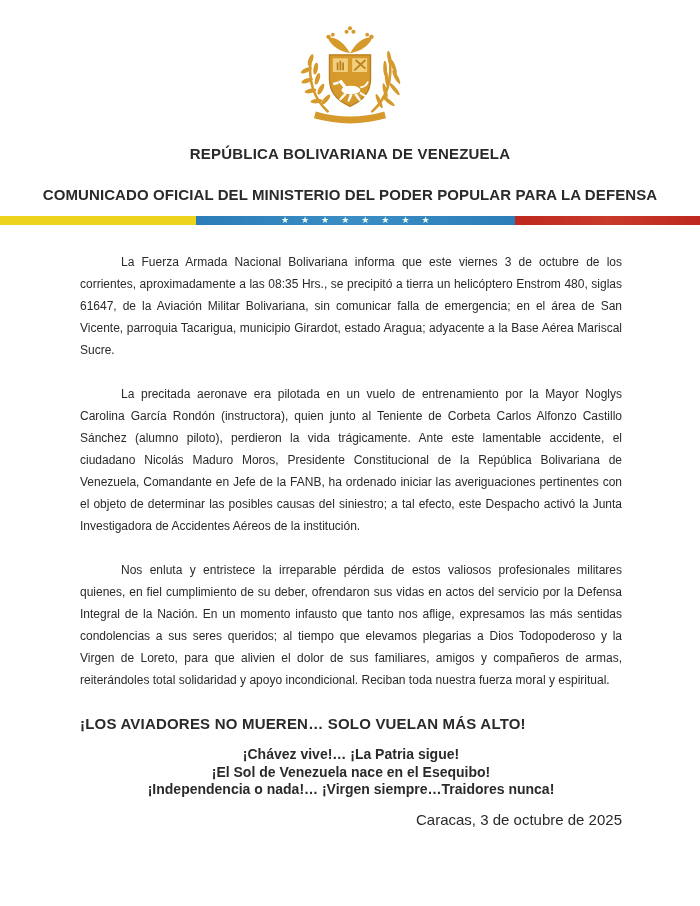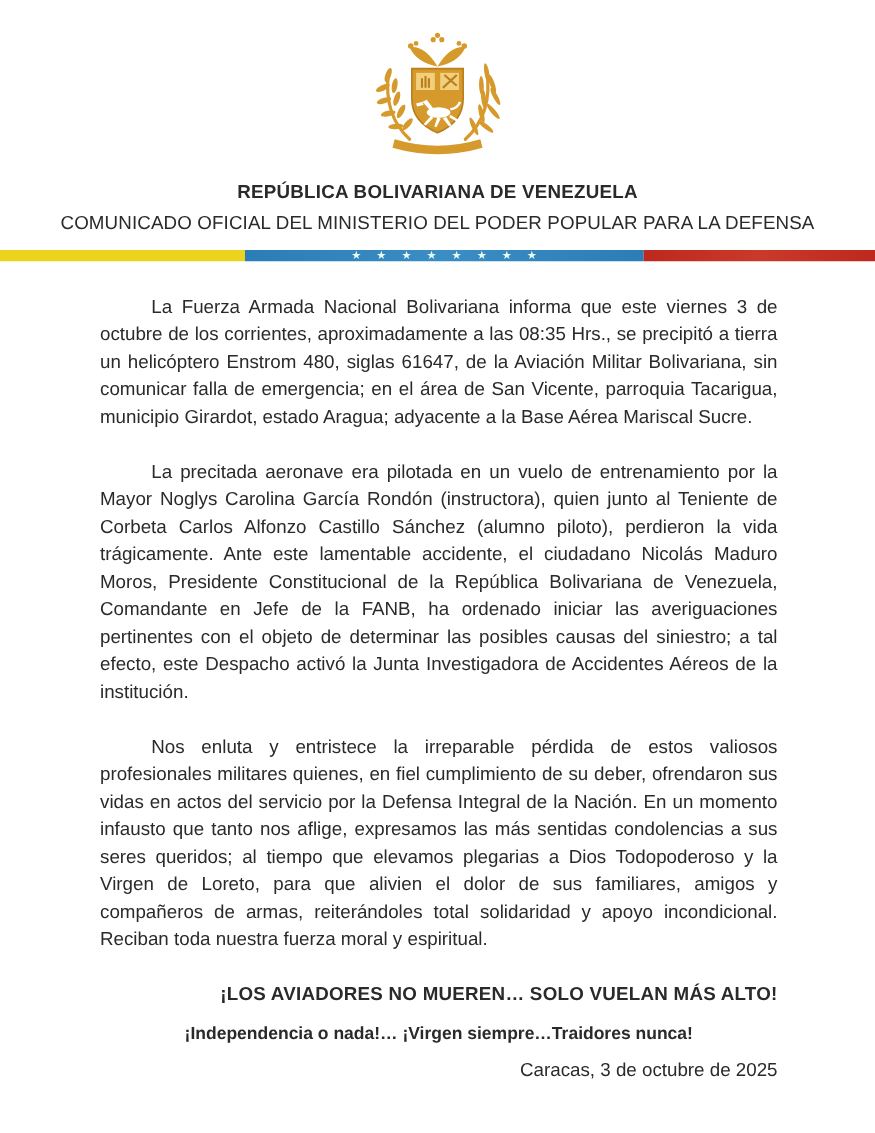--- a/index.html
+++ b/index.html
@@ -16,22 +16,22 @@
   
   .head { padding-top: 24px; text-align: center; }
   .emblem { display: block; margin: 0 auto; }
   .emblem .leaf { fill: var(--gold); }
   .emblem .stem { stroke: var(--gold); stroke-width: 3; fill: none; stroke-linecap: round; }
   .title {
     margin-top: 13px;
     font-size: 15px; font-weight: bold; letter-spacing: 0.2px;
   }
   .subtitle {
-    margin-top: 8px;
-    font-size: 15px; font-weight: normal; letter-spacing: 0.1px;
+    margin-top: 24px;
+    font-size: 15px; font-weight: bold; letter-spacing: 0.1px;
   }
 
   
   .flagbar {
     margin-top: 13px;
     width: 700px; height: 9px;
     display: flex;
   }
   .flag-yellow { width: 28%; height: 100%; }
   .flag-blue   { width: 45.5%; height: 100%; display: flex; align-items: center; justify-content: center; }
@@ -39,26 +39,26 @@
   .flag-stars {
     font-size: 9px; line-height: 9px;
     letter-spacing: 12px; text-indent: 12px;
     white-space: nowrap;
   }
 
   
   .content { padding: 26px 78px 0 80px; }
   .content p.body-par {
     margin: 0 0 22px 0;
-    font-size: 15px; line-height: 22px;
+    font-size: 12px; line-height: 22px;
     text-align: justify; text-indent: 41px;
   }
   .motto {
     margin: 24px 0 14px 0;
-    font-size: 15px; font-weight: bold; text-align: right;
+    font-size: 15px; font-weight: bold; text-align: left;
     letter-spacing: 0.2px;
   }
   .slogans { text-align: center; }
   .slogan-line {
     font-size: 14px; font-weight: bold; line-height: 17.5px;
   }
   .dateline {
     margin-top: 12px;
     font-size: 15px; text-align: right;
   }
@@ -139,20 +139,22 @@
   </div>
 
   <div class="content">
     <p class="body-par">La Fuerza Armada Nacional Bolivariana informa que este viernes 3 de octubre de los corrientes, aproximadamente a las 08:35 Hrs., se precipitó a tierra un helicóptero Enstrom 480, siglas 61647, de la Aviación Militar Bolivariana, sin comunicar falla de emergencia; en el área de San Vicente, parroquia Tacarigua, municipio Girardot, estado Aragua; adyacente a la Base Aérea Mariscal Sucre.</p>
     <p class="body-par">La precitada aeronave era pilotada en un vuelo de entrenamiento por la Mayor Noglys Carolina García Rondón (instructora), quien junto al Teniente de Corbeta Carlos Alfonzo Castillo Sánchez (alumno piloto), perdieron la vida trágicamente. Ante este lamentable accidente, el ciudadano Nicolás Maduro Moros, Presidente Constitucional de la República Bolivariana de Venezuela, Comandante en Jefe de la FANB, ha ordenado iniciar las averiguaciones pertinentes con el objeto de determinar las posibles causas del siniestro; a tal efecto, este Despacho activó la Junta Investigadora de Accidentes Aéreos de la institución.</p>
     <p class="body-par">Nos enluta y entristece la irreparable pérdida de estos valiosos profesionales militares quienes, en fiel cumplimiento de su deber, ofrendaron sus vidas en actos del servicio por la Defensa Integral de la Nación. En un momento infausto que tanto nos aflige, expresamos las más sentidas condolencias a sus seres queridos; al tiempo que elevamos plegarias a Dios Todopoderoso y la Virgen de Loreto, para que alivien el dolor de sus familiares, amigos y compañeros de armas, reiterándoles total solidaridad y apoyo incondicional. Reciban toda nuestra fuerza moral y espiritual.</p>
 
     <div class="motto">¡LOS AVIADORES NO MUEREN… SOLO VUELAN MÁS ALTO!</div>
 
     <div class="slogans">
+      <div class="slogan-line">¡Chávez vive!… ¡La Patria sigue!</div>
+      <div class="slogan-line">¡El Sol de Venezuela nace en el Esequibo!</div>
       <div class="slogan-line">¡Independencia o nada!… ¡Virgen siempre…Traidores nunca!</div>
     </div>
 
     <div class="dateline">Caracas, 3 de octubre de 2025</div>
 
   </div>
 
 </div>
 
 </body></html>

